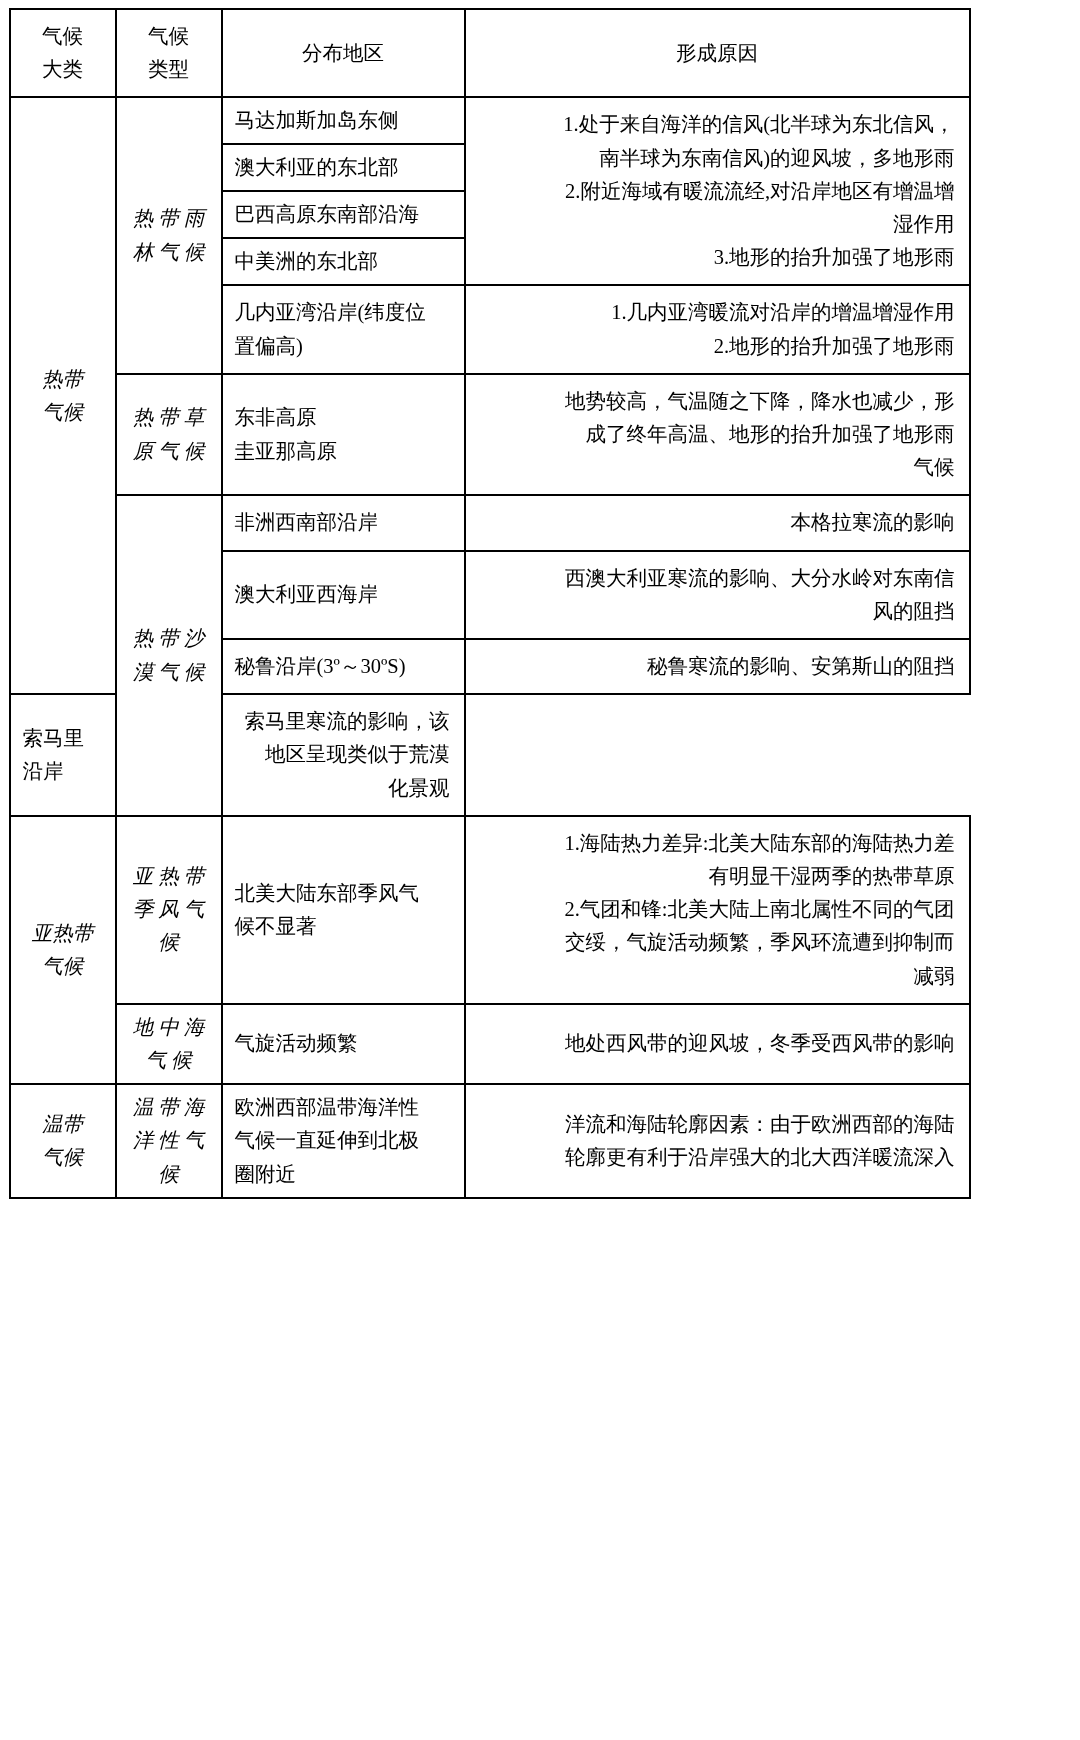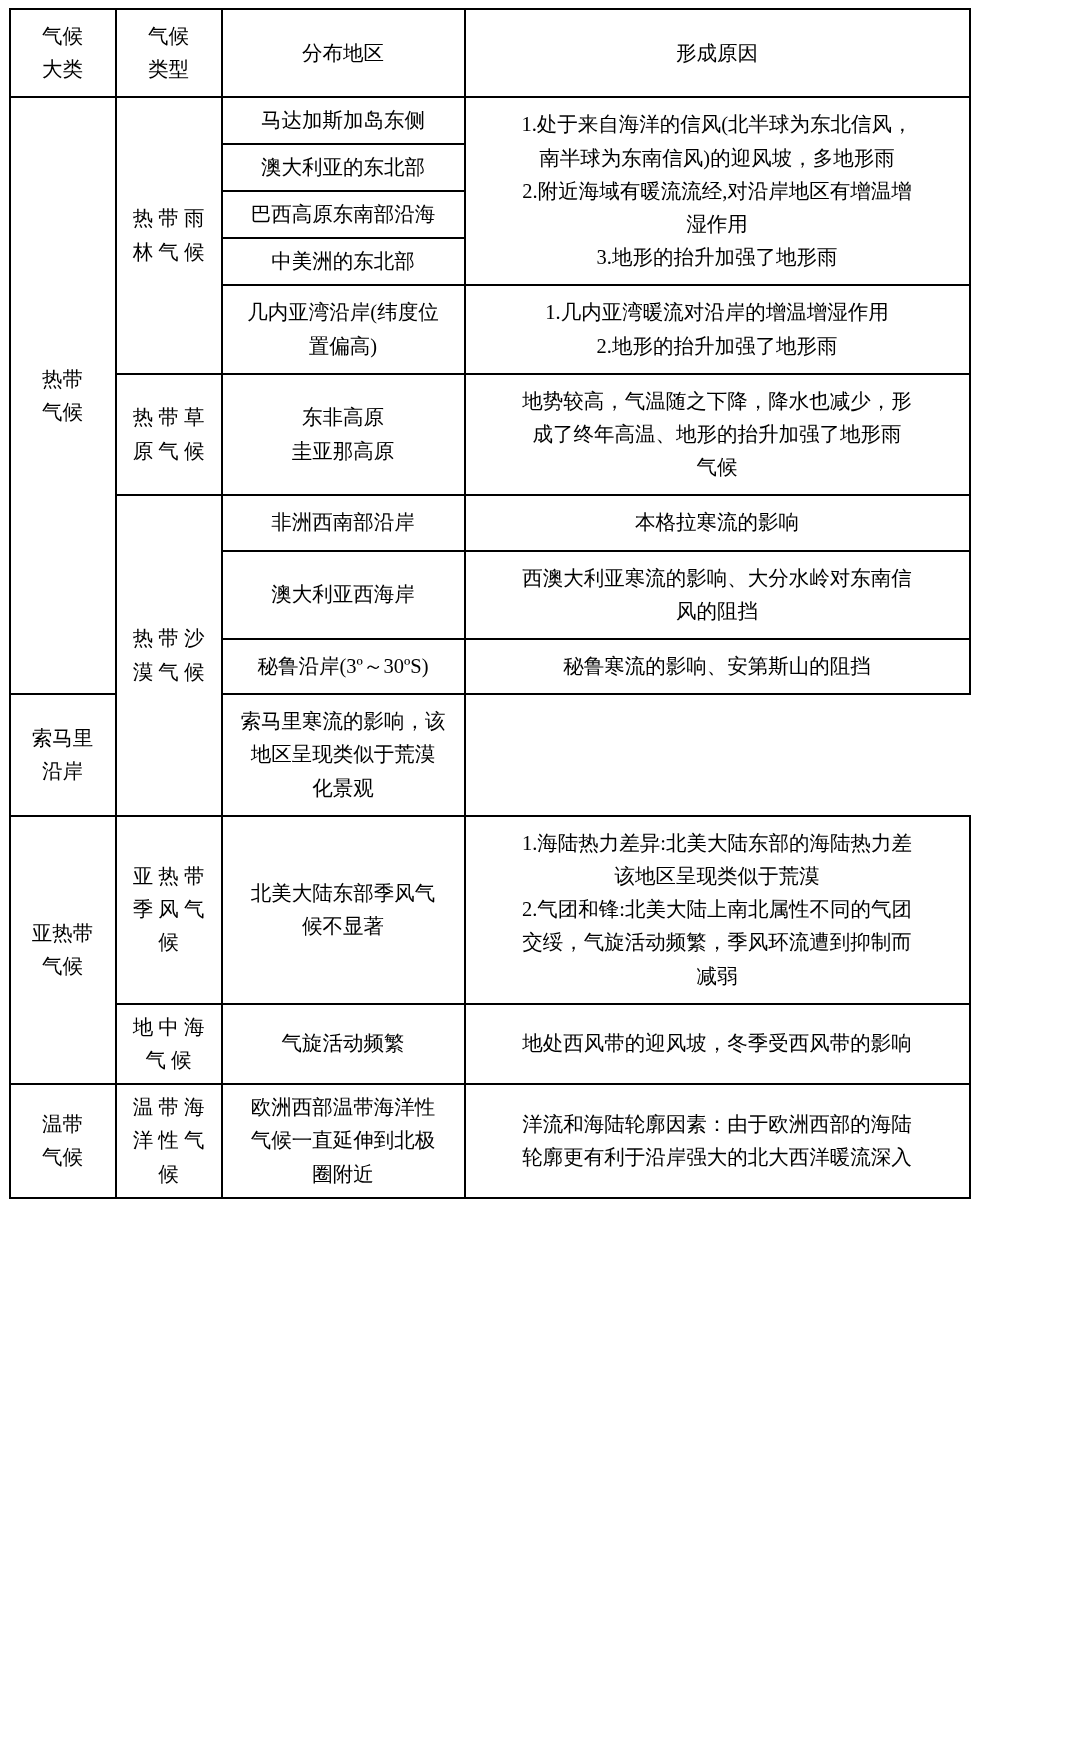--- a/index.html
+++ b/index.html
@@ -46,40 +46,41 @@
   .head-stack {
     display: block;
     text-align: center;
   }
   .head-stack span { display: block; }
 
   td.cat,
   td.type {
     text-align: center;
     padding: 6px 10px;
+    font-style: italic;
   }
   td.cat .stack,
   td.type .stack {
     display: block;
     text-align: center;
   }
   td.cat .stack span,
   td.type .stack span {
     display: block;
     white-space: nowrap;
   }
 
   td.region {
     padding: 2px 12px;
-    text-align: center;
+    text-align: left;
   }
   td.region .line { display: block; }
   td.reason {
     padding: 10px 14px;
-    text-align: center;
+    text-align: right;
   }
   td.reason .line { display: block; }
   .nowrap { white-space: nowrap; }
 </style>
 </head>
 <body>
 
 <div class="page">
   <table class="climate-table">
     <colgroup>
@@ -238,21 +239,21 @@
             <span>季 风 气</span>
             <span>候</span>
           </span>
         </td>
         <td class="region">
           <span class="line">北美大陆东部季风气</span>
           <span class="line">候不显著</span>
         </td>
         <td class="reason">
           <span class="line">1.海陆热力差异:北美大陆东部的海陆热力差</span>
-          <span class="line">该地区呈现类似于荒漠</span>
+          <span class="line">有明显干湿两季的热带草原</span>
           <span class="line">2.气团和锋:北美大陆上南北属性不同的气团</span>
           <span class="line">交绥，气旋活动频繁，季风环流遭到抑制而</span>
           <span class="line">减弱</span>
         </td>
       </tr>
       <tr>
         <td class="type">
           <span class="stack">
             <span>地 中 海</span>
             <span>气 候</span>

